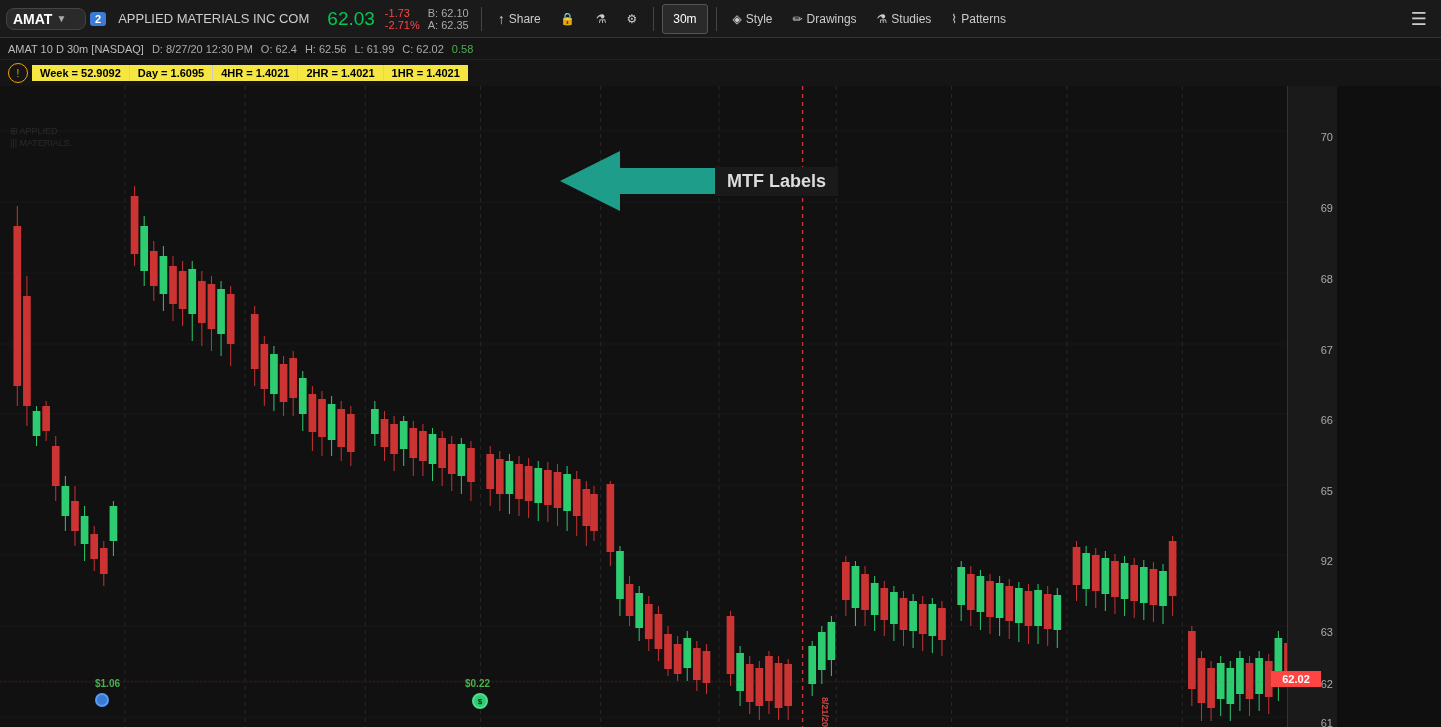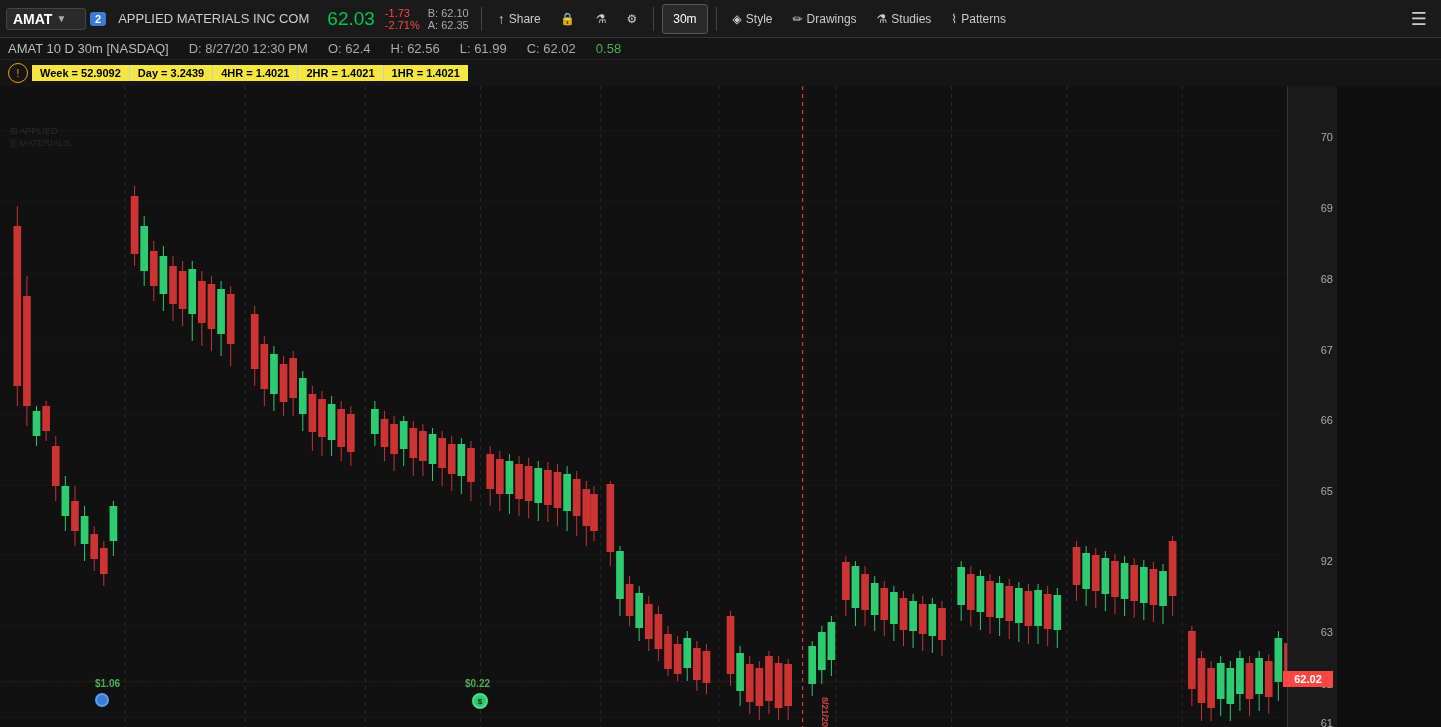--- a/index.html
+++ b/index.html
@@ -21,21 +21,21 @@
       background: #1a1a1a;
       border-bottom: 1px solid #333;
       padding: 0 6px;
       gap: 4px;
     }
     .symbol-box {
       display: flex;
       align-items: center;
       background: #2a2a2a;
       border: 1px solid #444;
-      border-radius: 3px;
+      border-radius: 8px;
       padding: 2px 6px;
       gap: 4px;
       min-width: 80px;
     }
     .symbol-text {
       color: #fff;
       font-weight: bold;
       font-size: 14px;
     }
     .symbol-dropdown {
@@ -111,23 +111,23 @@
     }
 
     
     #chart-info-bar {
       display: flex;
       align-items: center;
       height: 22px;
       background: #151515;
       border-bottom: 1px solid #222;
       padding: 0 8px;
-      font-size: 13px;
+      font-size: 11px;
       color: #aaa;
-      gap: 20px;
+      gap: 8px;
     }
     .chart-info-label { color: #bbb; }
 
     
     #mtf-bar {
       display: flex;
       align-items: center;
       height: 26px;
       background: #151515;
       padding: 0 8px;
@@ -286,21 +286,21 @@
   <span>O: 62.4</span>
   <span>H: 62.56</span>
   <span>L: 61.99</span>
   <span>C: 62.02</span>
   <span style="color:#4caf50;">0.58</span>
 </div>
 
 <div id="mtf-bar">
   <div class="mtf-alert">!</div>
   <div class="mtf-label-item">Week = 52.9092</div>
-  <div class="mtf-label-item">Day = 3.2439</div>
+  <div class="mtf-label-item">Day = 1.6095</div>
   <div class="mtf-label-item">4HR = 1.4021</div>
   <div class="mtf-label-item">2HR = 1.4021</div>
   <div class="mtf-label-item">1HR = 1.4021</div>
 </div>
 
 <div id="chart-container">
 
   <svg id="chart-svg" viewBox="0 0 1391 641" preserveAspectRatio="none">
 
     <rect width="1391" height="641" fill="#111"></rect>
@@ -715,33 +715,41 @@
   <div class="price-tick" style="top: 116px;">69</div>
   <div class="price-tick" style="top: 187px;">68</div>
   <div class="price-tick" style="top: 258px;">67</div>
   <div class="price-tick" style="top: 328px;">66</div>
   <div class="price-tick" style="top: 399px;">65</div>
   <div class="price-tick" style="top: 469px;">92</div>
   <div class="price-tick" style="top: 540px;">63</div>
   <div class="price-tick" style="top: 592px;">62</div>
   <div class="price-tick" style="top: 631px;">61</div>
 
-  <div class="current-price-badge" style="top: 585px; right: 4px;">
+  <div class="current-price-badge" style="top: 585px; right: 16px;">
     <span>62.02</span>
   </div>
 
   <div class="watermark">
     <div>⊞ APPLIED</div>
     <div>||| MATERIALS.</div>
   </div>
 
   <div class="dollar-label" style="left: 95px; bottom: 38px;">$1.06</div>
   <div style="position:absolute; left:95px; bottom:20px; width:14px; height:14px; border-radius:50%; background:#3a7bd5; border:2px solid #5a9bf5;"></div>
 
   <div class="dollar-label" style="left: 465px; bottom: 38px;">$0.22</div>
   <div style="position:absolute; left:472px; bottom:18px; width:16px; height:16px; border-radius:50%; background:#2ecc71; border:2px solid #4edd91; display:flex; align-items:center; justify-content:center;">
     <span style="font-size:8px; color:#000;">$</span>
   </div>
 
   <div style="position:absolute; bottom:30px; left:820px; color:#cc4444; font-size:9px; font-weight:bold; transform:rotate(90deg); transform-origin:left bottom;">8/21/20</div>
 
+  <div style="position:absolute; top:60px; left:560px; display:flex; align-items:center; gap:0;">
+
+    <svg width="160" height="70" viewBox="0 0 160 70">
+      <polygon points="0,35 60,5 60,22 160,22 160,48 60,48 60,65" fill="#1e9e8a" stroke="none"></polygon>
+    </svg>
+
+    <div style="background:#1a1a1a; color:#ddd; font-size:18px; font-weight:bold; padding:4px 12px; margin-left:-5px;">MTF Labels</div>
+  </div>
 
 </div>
 
 </body></html>

